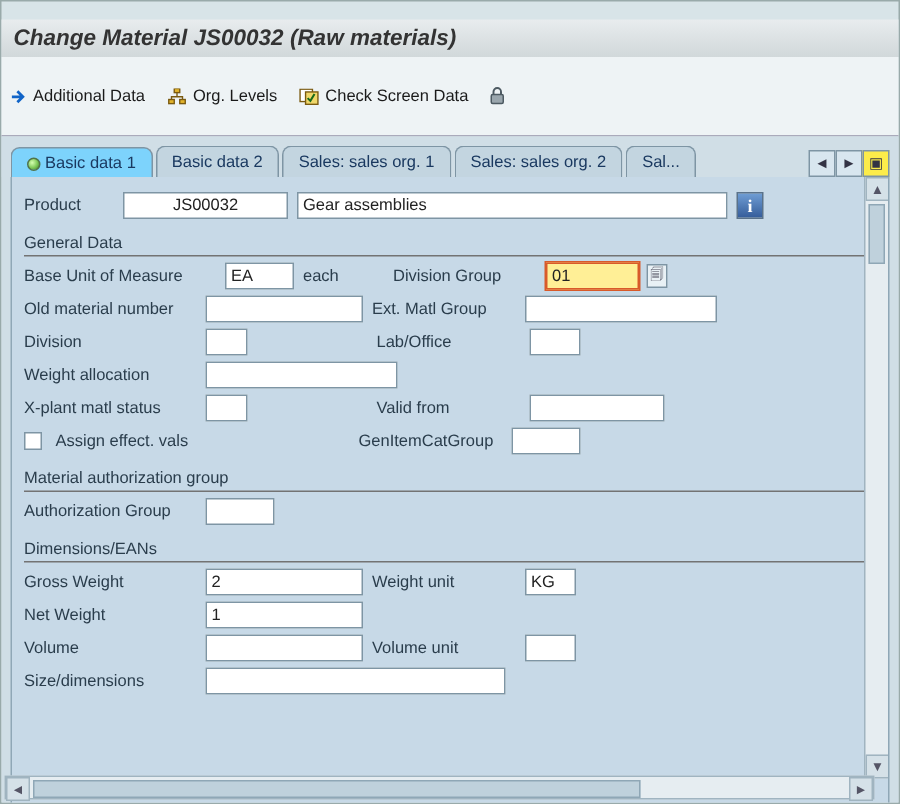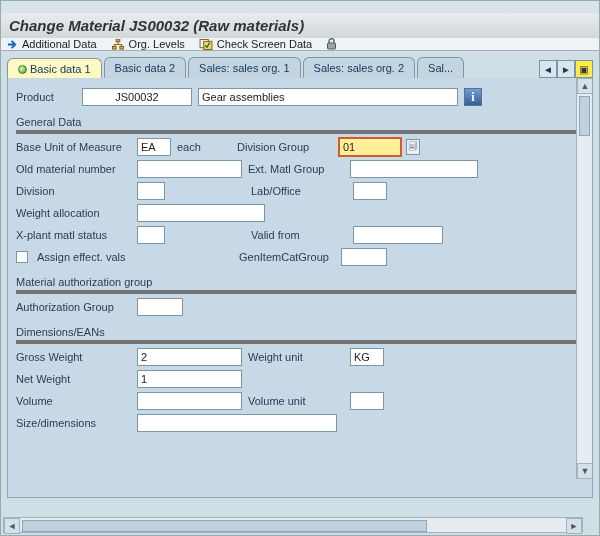--- a/index.html
+++ b/index.html
@@ -4,44 +4,44 @@
 <style>
   * { box-sizing: border-box; font-family: Arial, Helvetica, sans-serif; font-size: 11px; }
   html,body { margin:0; padding:0; }
   body { width:600px; height:536px; background:#fff; overflow:hidden; }
 
   .window { width:600px; height:536px; display:flex; flex-direction:column; background:#d8e4e8; border:1px solid #9aa; }
 
   .titlebar { background:linear-gradient(#e8ecee,#d1d8da); padding:4px 8px;margin-top:12px; }
   .titlebar-text { font-size:15px; font-style:italic; font-weight:bold; color:#333; }
 
-  .toolbar { background:#eef3f5; border-bottom:1px solid #aab; padding:0 6px; display:flex; gap:14px; align-items:center; }
+  .toolbar { background:#eef3f5; border-bottom:1px solid #aab; padding:20px 6px; display:flex; gap:14px; align-items:center; }
   .tool-item { display:flex; align-items:center; gap:4px; color:#1a1a1a; cursor:pointer; }
 
   .client { flex:1; background:#d0dee6; position:relative; overflow:hidden; }
 
   .tabstrip { display:flex; align-items:flex-end; padding:6px 6px 0 6px; gap:2px; background:#d0dee6; }
   .tab { background:#c3d5e0; border:1px solid #7e95a4; border-bottom:none; border-radius:6px 6px 0 0; padding:4px 10px; color:#1a3960; cursor:pointer; white-space:nowrap; font-size:11px; }
-  .tab.active { background:#fef9c3; position:relative; top:1px; display:flex; align-items:center; gap:3px;text-align:right; }
+  .tab.active { background:#7dd3fc; position:relative; top:1px; display:flex; align-items:center; gap:3px;text-align:right; }
   .tab-radio{ width:9px;height:9px;border-radius:50%;border:1px solid #51744a;background:radial-gradient(circle at 35% 35%,#d5ffb0 0%,#7cc756 55%,#3f7a2a 100%); display:inline-block;}
   .tab-nav { margin-left:auto; display:flex; gap:0; }
   .tab-btn { width:18px; height:18px; background:#d8e6ef; border:1px solid #7e95a4; display:flex; align-items:center; justify-content:center; font-size:10px; color:#334; cursor:pointer; }
   .tab-btn.last{ background:#fcec4a; }
 
   .panel { margin:0 6px; background:#c7d9e7; border:1px solid #8fa7b6; border-top:none; height:420px; overflow:hidden; position:relative; }
   .panel-inner { padding:6px 8px; height:100%; overflow:auto; }
 
   .row { display:flex; align-items:center; margin:4px 0; gap:6px; }
   .lbl { width:115px; color:#2a3d4c; }
   .inp { background:#fff; border:1px solid #7e95a4; height:18px; padding:1px 3px; color:#222; }
   .inp:read-only { background:#fff; }
   .icon-btn{ width:18px;height:18px;border:1px solid #5a728a;background:linear-gradient(#6f9dd4,#355d9a);display:flex;align-items:center;justify-content:center;color:#fff;font-weight:bold;font-family:serif;font-size:12px;cursor:pointer; }
 
   .groupbox { margin:8px 0 4px 0; }
-  .group-title { color:#2a3d4c; padding:2px 0; border-bottom:4px solid #737373; margin-bottom:4px; font-size:11px; }
+  .group-title { color:#2a3d4c; padding:2px 0; border-bottom:1px solid #737373; margin-bottom:4px; font-size:11px; }
 
   .highlight { background:#ffef96; border:1px solid #d85a2a !important; box-shadow:0 0 0 1px #d85a2a; }
   .f4{ width:14px;height:16px;border:1px solid #7e95a4;background:#e9f1f5;display:inline-flex;align-items:center;justify-content:center;font-size:9px;color:#445;cursor:pointer;margin-left:-1px; }
 
   .checkbox{ width:12px;height:12px;border:1px solid #7e95a4;background:#fff;display:inline-block;margin-right:3px;cursor:pointer; }
 
   .vscroll{ position:absolute; right:0; top:0; bottom:18px; width:16px; background:#e6edf1;border-left:1px solid #a0b4c0;display:flex;flex-direction:column; }
   .hscroll{ position:absolute; left:2px; right:16px; bottom:2px; height:16px; background:#e6edf1;border:1px solid #a0b4c0;display:flex; }
   .sbtn{ width:16px;height:16px;background:#d5e1e8;border:1px solid #a0b4c0;display:flex;align-items:center;justify-content:center;font-size:9px;color:#556;cursor:pointer; }
   .sthumb-v{ margin:2px;background:#bfd1dc;border:1px solid #8fa7b6;flex:0 0 40px; }
@@ -110,30 +110,30 @@
         <div class="tab-btn last">▣</div>
       </div>
     </div>
 
     <div class="panel">
       <div class="panel-inner">
 
         <div class="row">
           <span class="lbl" style="width:60px">Product</span>
           <input class="inp" style="width: 110px; text-align: center;" value="JS00032">
-          <input class="inp" style="width: 260px;" value="Gear assemblies">
+          <input class="inp" style="width: 287px;" value="Gear assemblies">
           <span class="icon-btn">i</span>
         </div>
 
         <div class="groupbox">
           <div class="group-title">General Data</div>
 
           <div class="row">
             <span class="lbl">Base Unit of Measure</span>
-            <input class="inp" style="width: 34px;" value="EA">
+            <input class="inp" style="width: 46px; margin-left: 13px;" value="EA">
             <span style="width:54px;color:#2a3d4c">each</span>
             <span class="lbl" style="width:96px">Division Group</span>
             <input class="inp highlight" style="width: 62px;" value="01">
             <span class="f4">🗐</span>
           </div>
 
           <div class="row">
             <span class="lbl">Old material number</span>
             <input class="inp" style="width: 105px;">
             <span class="lbl" style="width:96px">Ext. Matl Group</span>

